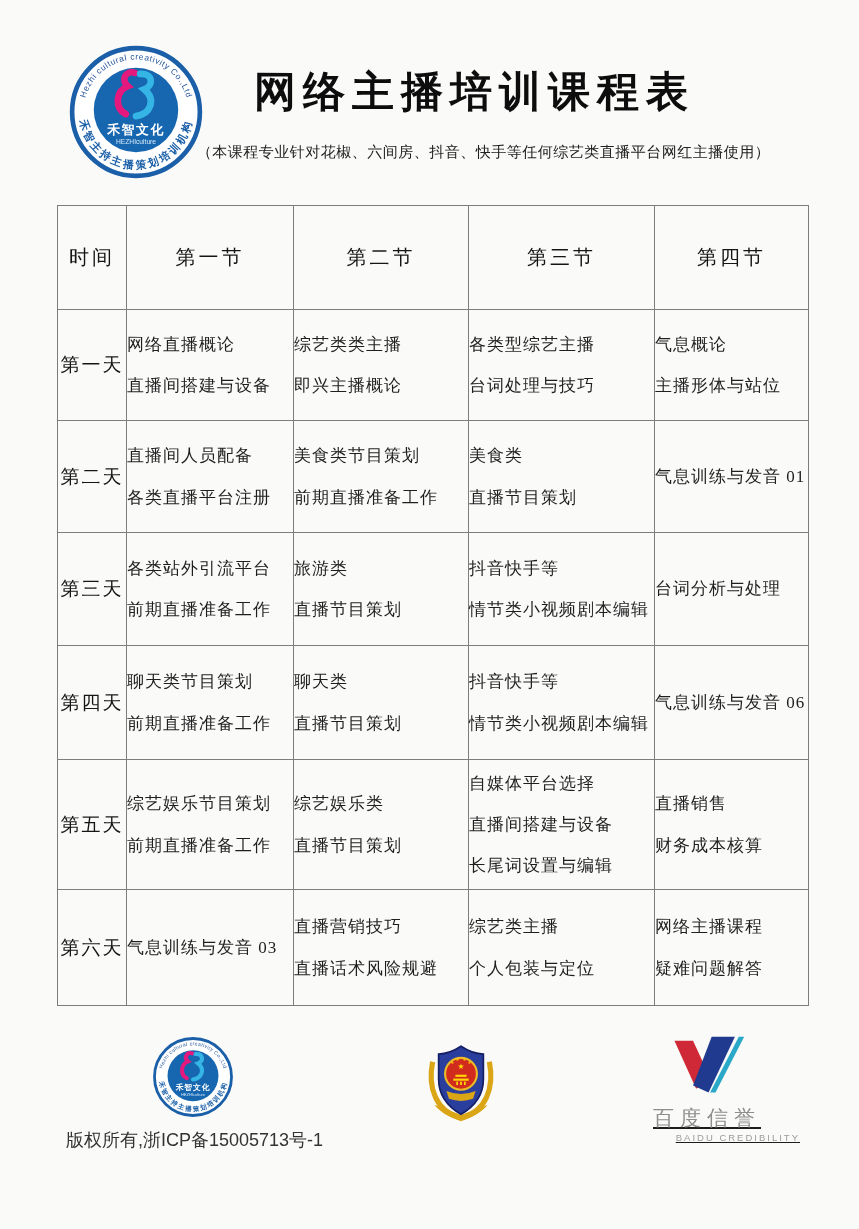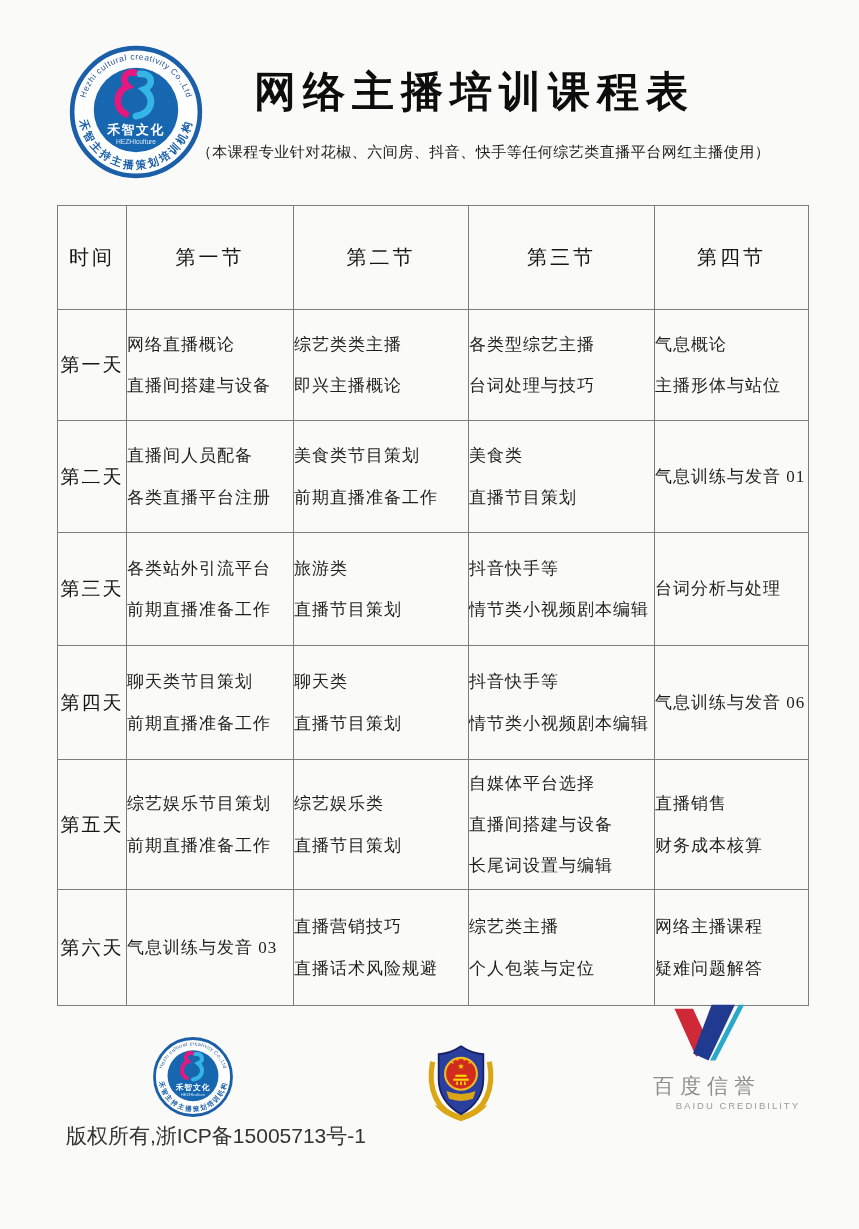--- a/index.html
+++ b/index.html
@@ -50,26 +50,26 @@
   .schedule tbody tr:nth-child(2){ height:112px; }
   .schedule tbody tr:nth-child(3){ height:113px; }
   .schedule tbody tr:nth-child(4){ height:114px; }
   .schedule tbody tr:nth-child(5){ height:130px; }
   .schedule tbody tr:nth-child(6){ height:116px; }
 
   
   .footer-block { position:absolute; text-align:center; }
   .footer-copyright { left:66px;  top:1036px; width:254px; }
   .footer-police    { left:345px; top:1036px; width:232px; }
-  .footer-baidu     { left:614px; top:1004px; width:186px; }
+  .footer-baidu     { left:614px; top:1036px; width:186px;text-decoration:underline; }
 
   .copyright-text {
-    margin-top:0;
-    font-family:"Liberation Sans","DejaVu Sans",sans-serif;
-    font-size:21px; color:#333; white-space:nowrap;
+    margin-top:6px;
+    font-family:"Liberation Sans","DejaVu Sans",sans-serif;
+    font-size:18px; color:#333; white-space:nowrap;
   }
   .police-caption {
     margin-top:5px;
     font-family:"Liberation Sans","DejaVu Sans",sans-serif;
     font-size:19px; font-weight:bold; color:#000; white-space:nowrap;
   }
   .baidu-name {
     margin-top:2px;
     font-family:"Liberation Sans","DejaVu Sans",sans-serif;
     font-size:21px; color:#8e8e8e; letter-spacing:6px; white-space:nowrap;

